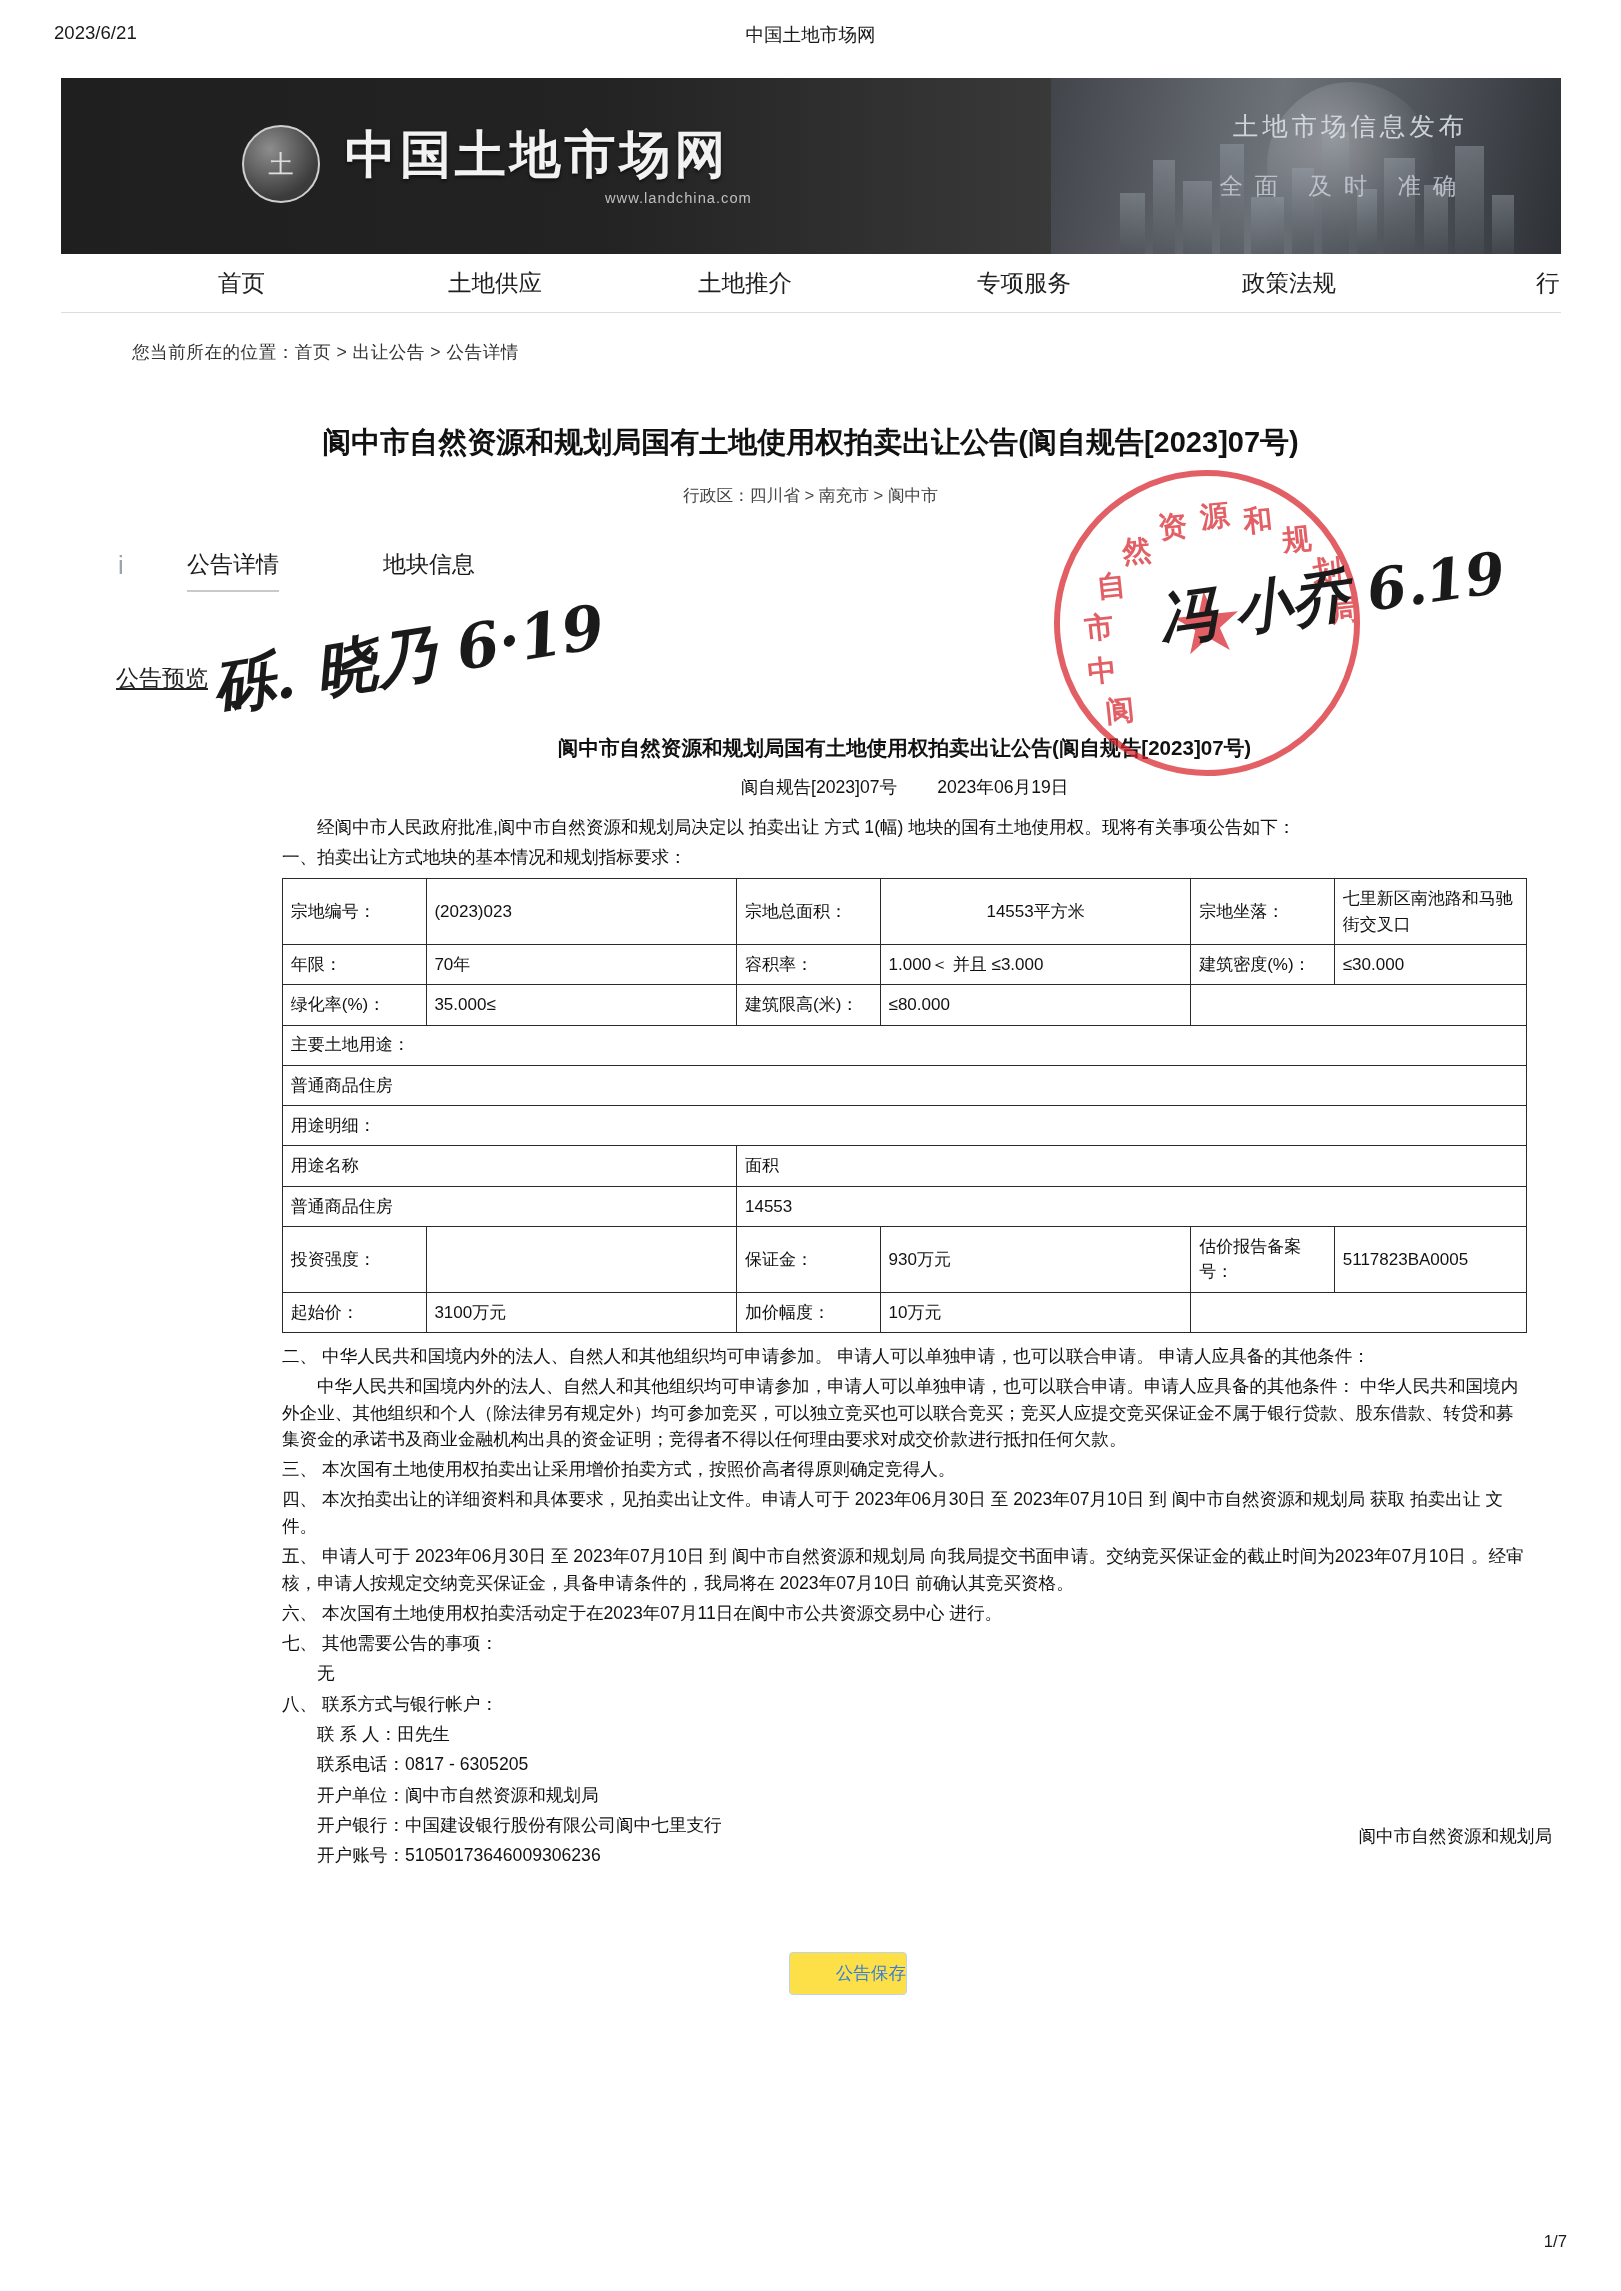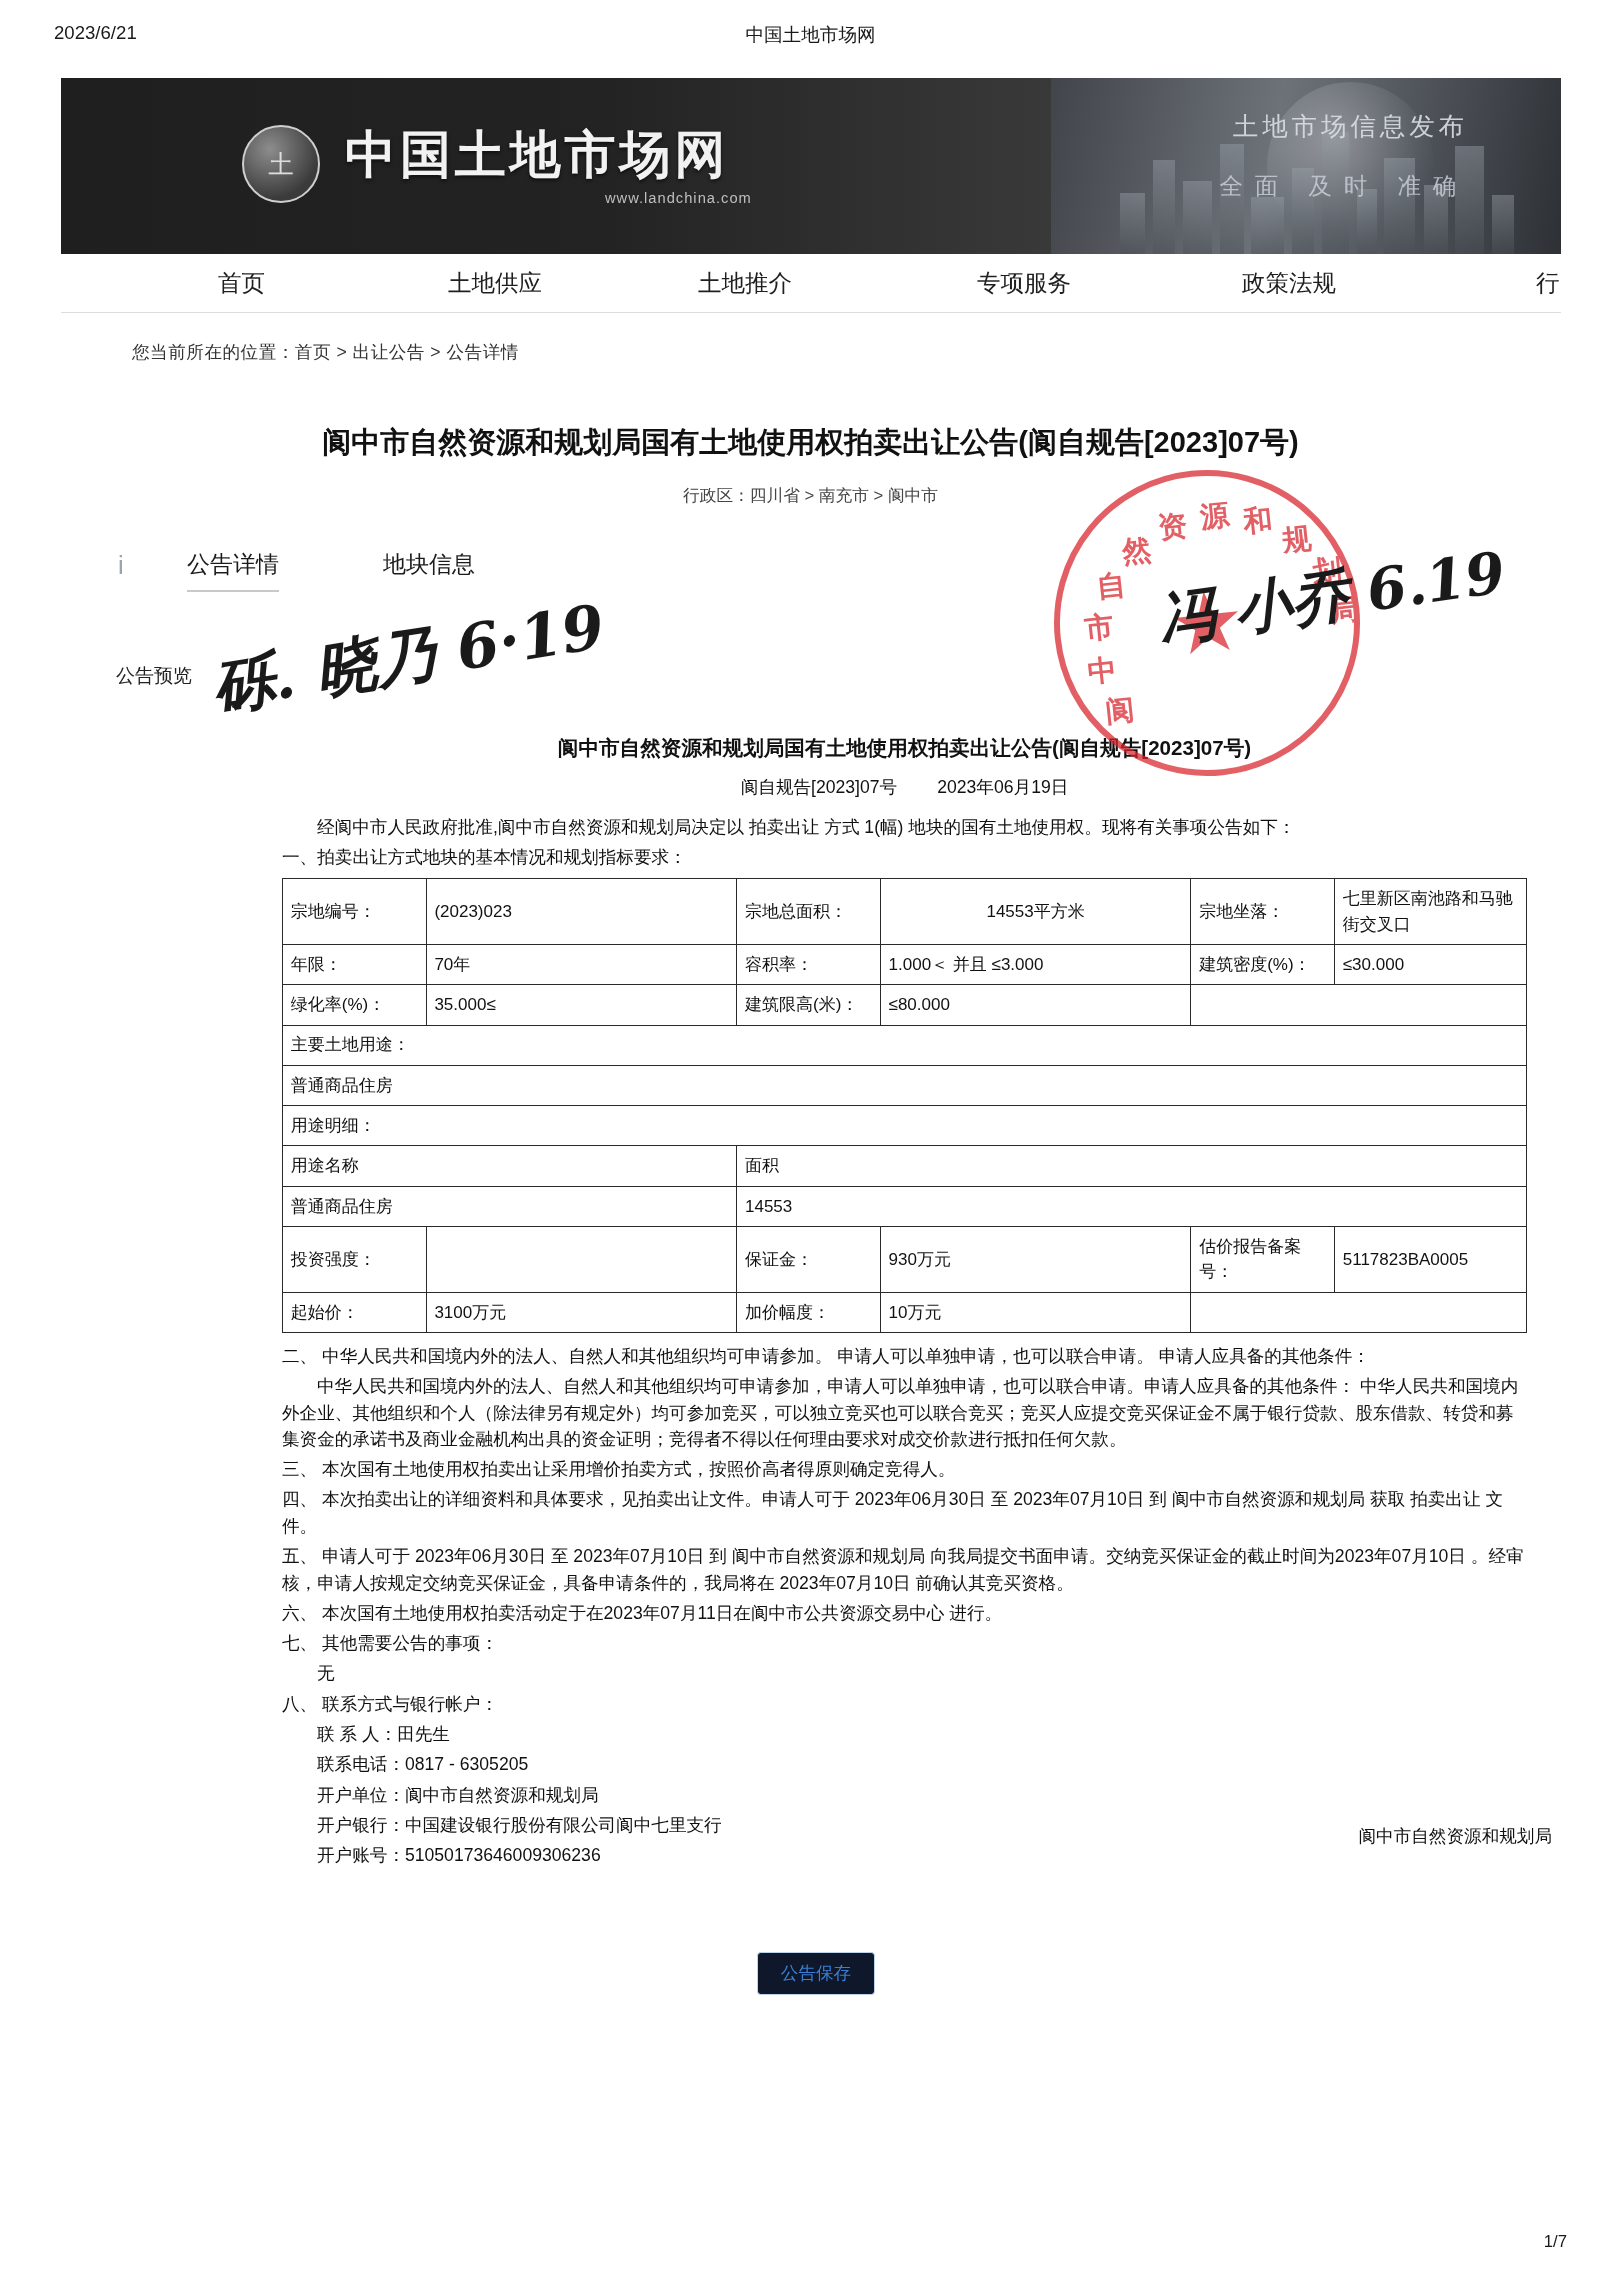--- a/index.html
+++ b/index.html
@@ -215,22 +215,23 @@
     padding-bottom: 9.8px;
   }
   .tabs .tab.active {
     border-bottom: 2.9px solid #c9c9c9;
   }
 
   .preview-label {
     position: absolute;
     left: 116px;
     top: 663px;
-    font-size: 19px;
+    font-size: 23px;
     color: #222;
+    text-decoration: underline;
   }
 
   
   .ann {
     position: absolute;
     left: 282px;
     top: 733px;
     width: 1245px;
     font-size: 17.6px;
     color: #111;
@@ -262,32 +263,32 @@
     border: 1px solid #2a2a2a;
     padding: 6.9px 7.8px;
     vertical-align: middle;
     height: 25.5px;
   }
   table.land td.k { width: 127px; }
 
   
   .save-btn {
     position: absolute;
-    left: 816px;
+    left: 848px;
     top: 1952px;
     transform: translateX(-50%);
     width: 116px;
     height: 41px;
     line-height: 41px;
-    text-align: center;
+    text-align: right;
     border: 1px solid #bcd3ee;
     border-radius: 3.9px;
     color: #3a7fd5;
     font-size: 17.6px;
-    background: #0f172a;
+    background: #fde047;
   }
 
   .sign-right {
     position: absolute;
     right: 69px;
     top: 1824px;
     font-size: 17.6px;
     color: #111;
   }
 

